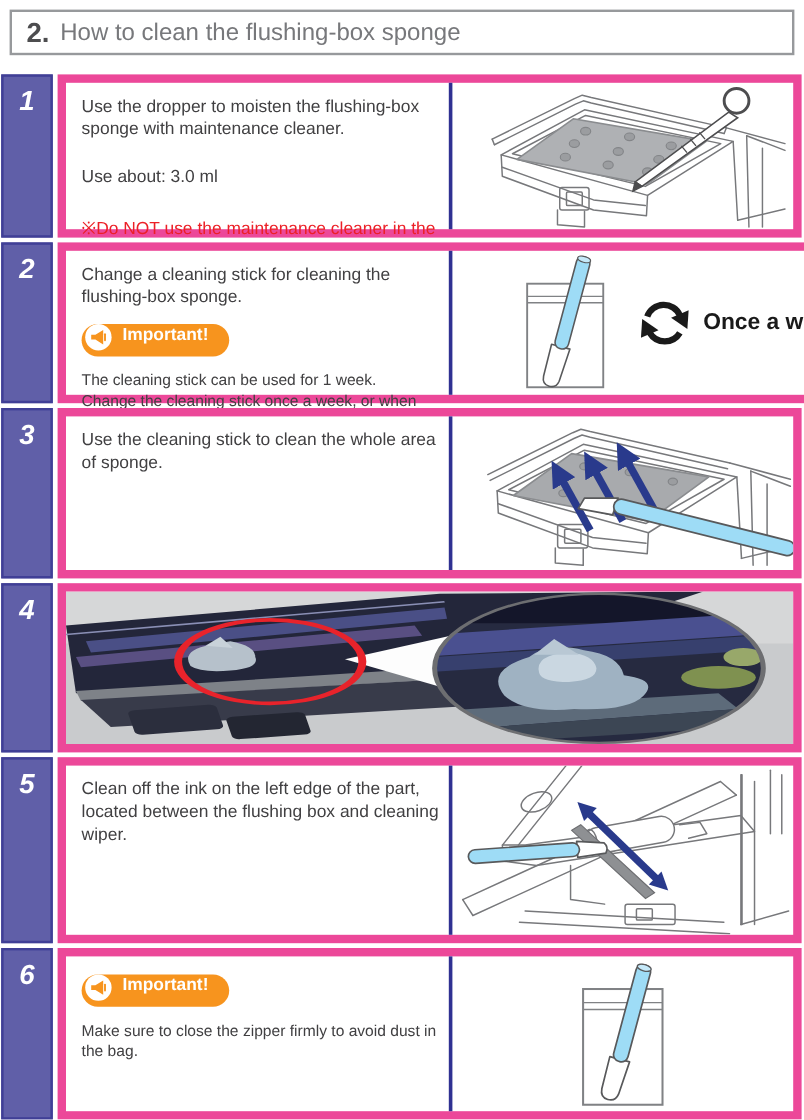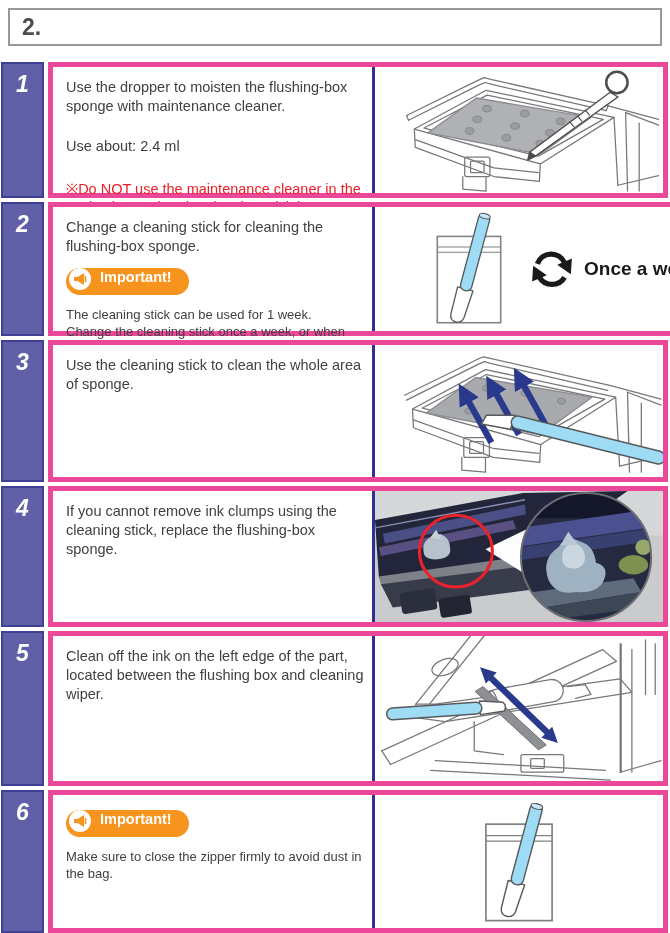--- a/index.html
+++ b/index.html
@@ -11,21 +11,21 @@
   .header-num{font-size:23px;font-weight:bold;color:#4d4d4f;margin-right:9px;}
   .header-title{font-size:20px;color:#77787b;}
 
   
   .steps{position:absolute;left:1px;top:62px;width:667px;}
   .row{display:flex;margin-bottom:4px;}
   .r1{height:136px}.r2{height:134px}.r3{height:142px}.r4{height:141px}.r5{height:155px}.r6{height:143px}
   .num-cell{width:43px;box-sizing:border-box;background:#605fa8;border:2px solid #403f96;
     margin-right:4px;color:#fff;font-weight:bold;font-style:italic;font-size:23px;
     text-align:center;padding-top:7px;flex:none;}
-  .content-cell{flex:1;box-sizing:border-box;border:5px solid #ec4899;background:#fff;display:flex;}
+  .content-cell{flex:1;box-sizing:border-box;border:7px solid #ec4899;background:#fff;display:flex;}
   .text-pane{width:322px;box-sizing:border-box;border-right:3px solid #2f3192;
     padding:11px 6px 8px 13px;font-size:14.5px;line-height:1.3;flex:none;}
   .img-pane{flex:1;position:relative;overflow:hidden;display:flex;align-items:center;justify-content:center;}
   .img-pane svg{display:block;}
   .fill-svg{width:100%;height:100%;}
 
   .para{margin:0 0 8px 0;}
   .gap-lg{margin-bottom:21px;}
   .amount{margin:0 0 24px 0;}
   .warn{color:#ec2027;padding-left:15px;text-indent:-15px;margin:0;}
@@ -41,30 +41,31 @@
   
   .onceaweek{display:flex;align-items:center;margin-left:4px;}
   .caption{font-size:19px;font-weight:bold;color:#1a1a1a;margin-left:9px;white-space:nowrap;}
   .bag-wrap{margin:0 10px 0 14px;}
 </style>
 </head>
 <body>
 
 <div class="header">
   <span class="header-num">2.</span>
+  <span class="header-title">How to clean the flushing-box sponge</span>
 </div>
 
 <div class="steps">
 
   <div class="row r1">
     <div class="num-cell">1</div>
     <div class="content-cell">
       <div class="text-pane">
         <p class="para gap-lg">Use the dropper to moisten the flushing-box sponge with maintenance cleaner.</p>
-        <p class="para amount">Use about: 2.4 ml</p>
+        <p class="para amount">Use about: 3.0 ml</p>
         <p class="warn"><span>※</span><span>Do NOT use the maintenance cleaner in the plastic cup that the cleaning stick is submerged.</span></p>
       </div>
       <div class="img-pane">
         <svg class="fill-svg" viewBox="0 0 292 130" preserveAspectRatio="xMidYMid meet">
           <g fill="none" stroke="#77787b" stroke-width="1.3" stroke-linejoin="round" stroke-linecap="round">
             <polyline points="30,50 103,14 110,11 118,13 238,40"></polyline>
             <polyline points="32,55 104,19 111,16 118,18 236,45"></polyline>
             <line x1="30" y1="50" x2="32" y2="55"></line>
               <line x1="238" y1="40" x2="236" y2="45"></line>
             <polygon points="38,64 112,24 244,52 168,100" fill="#fff"></polygon>
@@ -200,23 +201,20 @@
             <rect x="138" y="70" width="160" height="13" rx="6.5" fill="#9edcf6" stroke="#58595b" stroke-width="1.5"></rect>
           </g>
         </svg>
       </div>
     </div>
   </div>
 
   <div class="row r4">
     <div class="num-cell">4</div>
     <div class="content-cell">
-      <div class="text-pane">
-        <p class="para">If you cannot remove ink clumps using the cleaning stick, replace the flushing-box sponge.</p>
-      </div>
       <div class="img-pane">
         <svg class="fill-svg" viewBox="0 0 292 135" preserveAspectRatio="none">
           <rect width="292" height="135" fill="#c9cbcd"></rect>
           <rect x="0" y="0" width="292" height="46" fill="#d6d7d8"></rect>
           <polygon points="0,30 150,2 256,0 162,68 4,90" fill="#23263a"></polygon>
           <polygon points="8,44 152,14 153,24 10,54" fill="#4a4f86"></polygon>
           <polygon points="4,58 140,30 143,39 6,67" fill="#675a95" opacity="0.8"></polygon>
           <polyline points="0,38 152,9" stroke="#8a8fb5" stroke-width="1.5" fill="none"></polyline>
           <polygon points="4,88 160,66 163,76 6,97" fill="#7e8288"></polygon>
           <polygon points="6,96 164,76 172,100 18,120" fill="#383b4a"></polygon>

